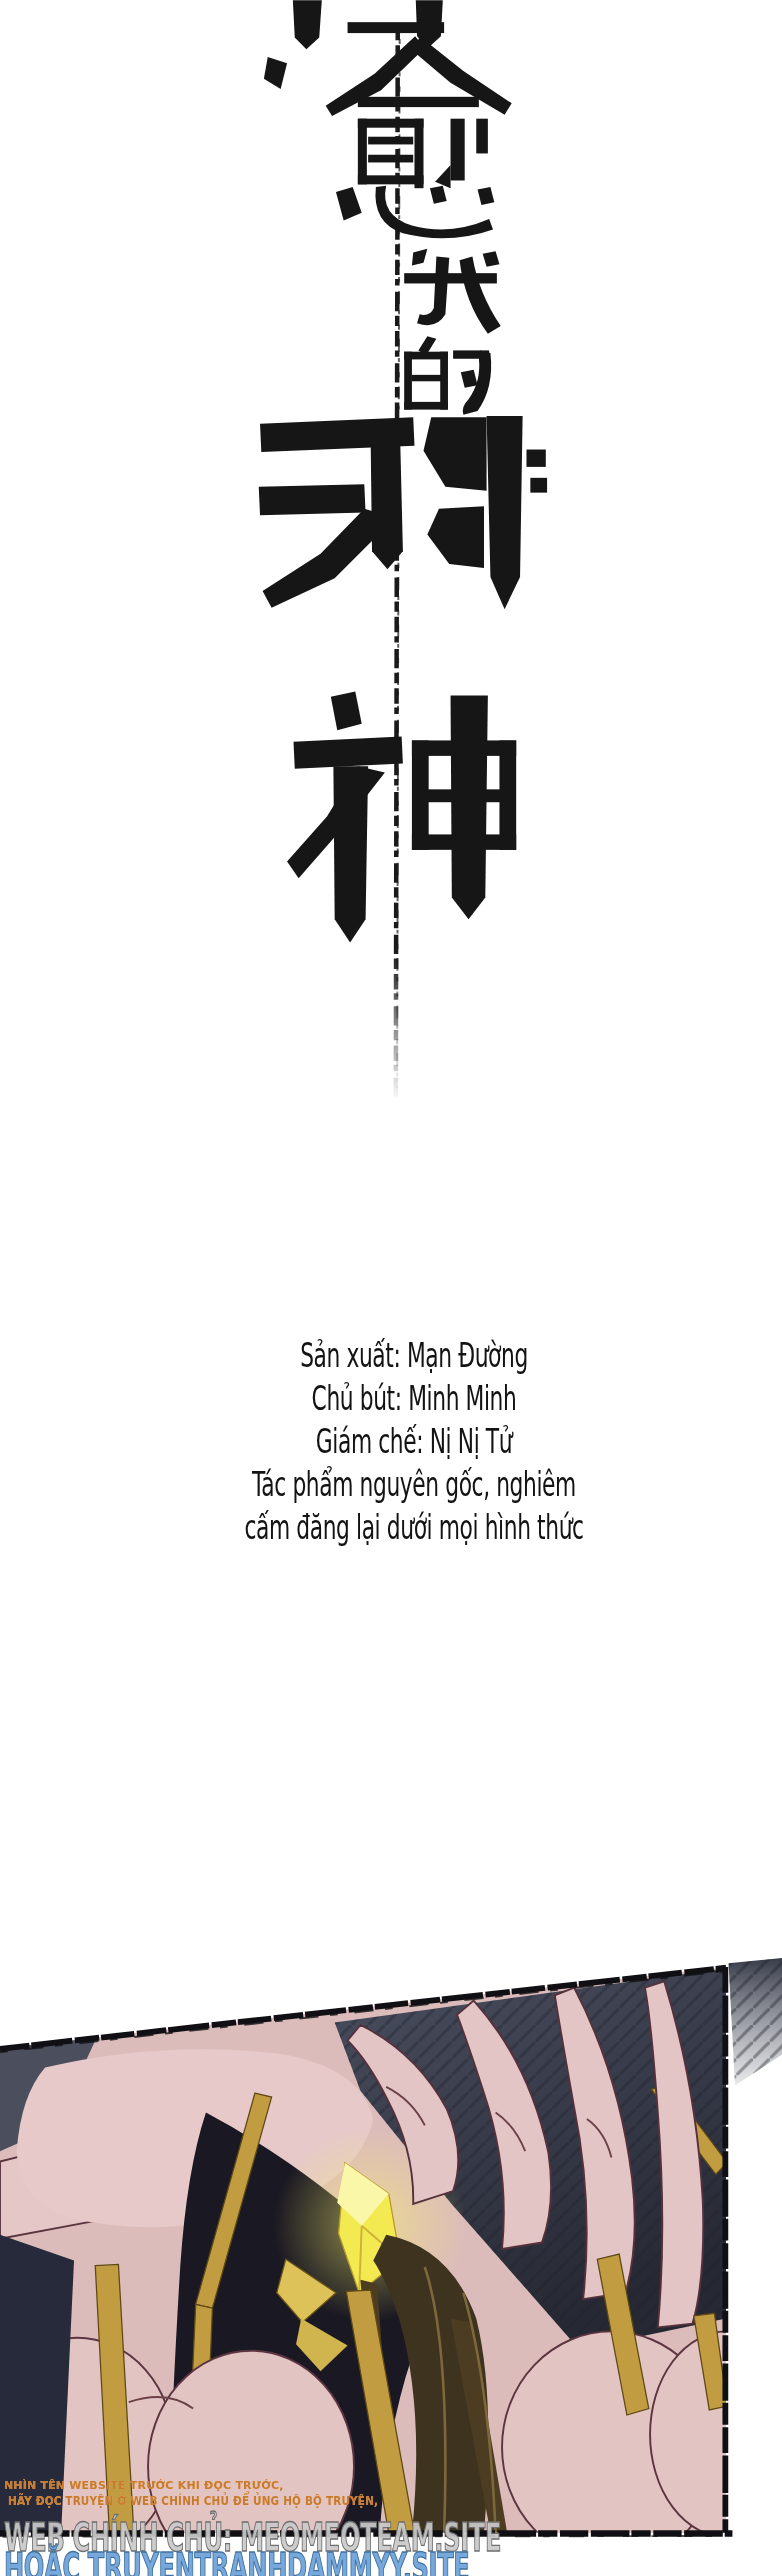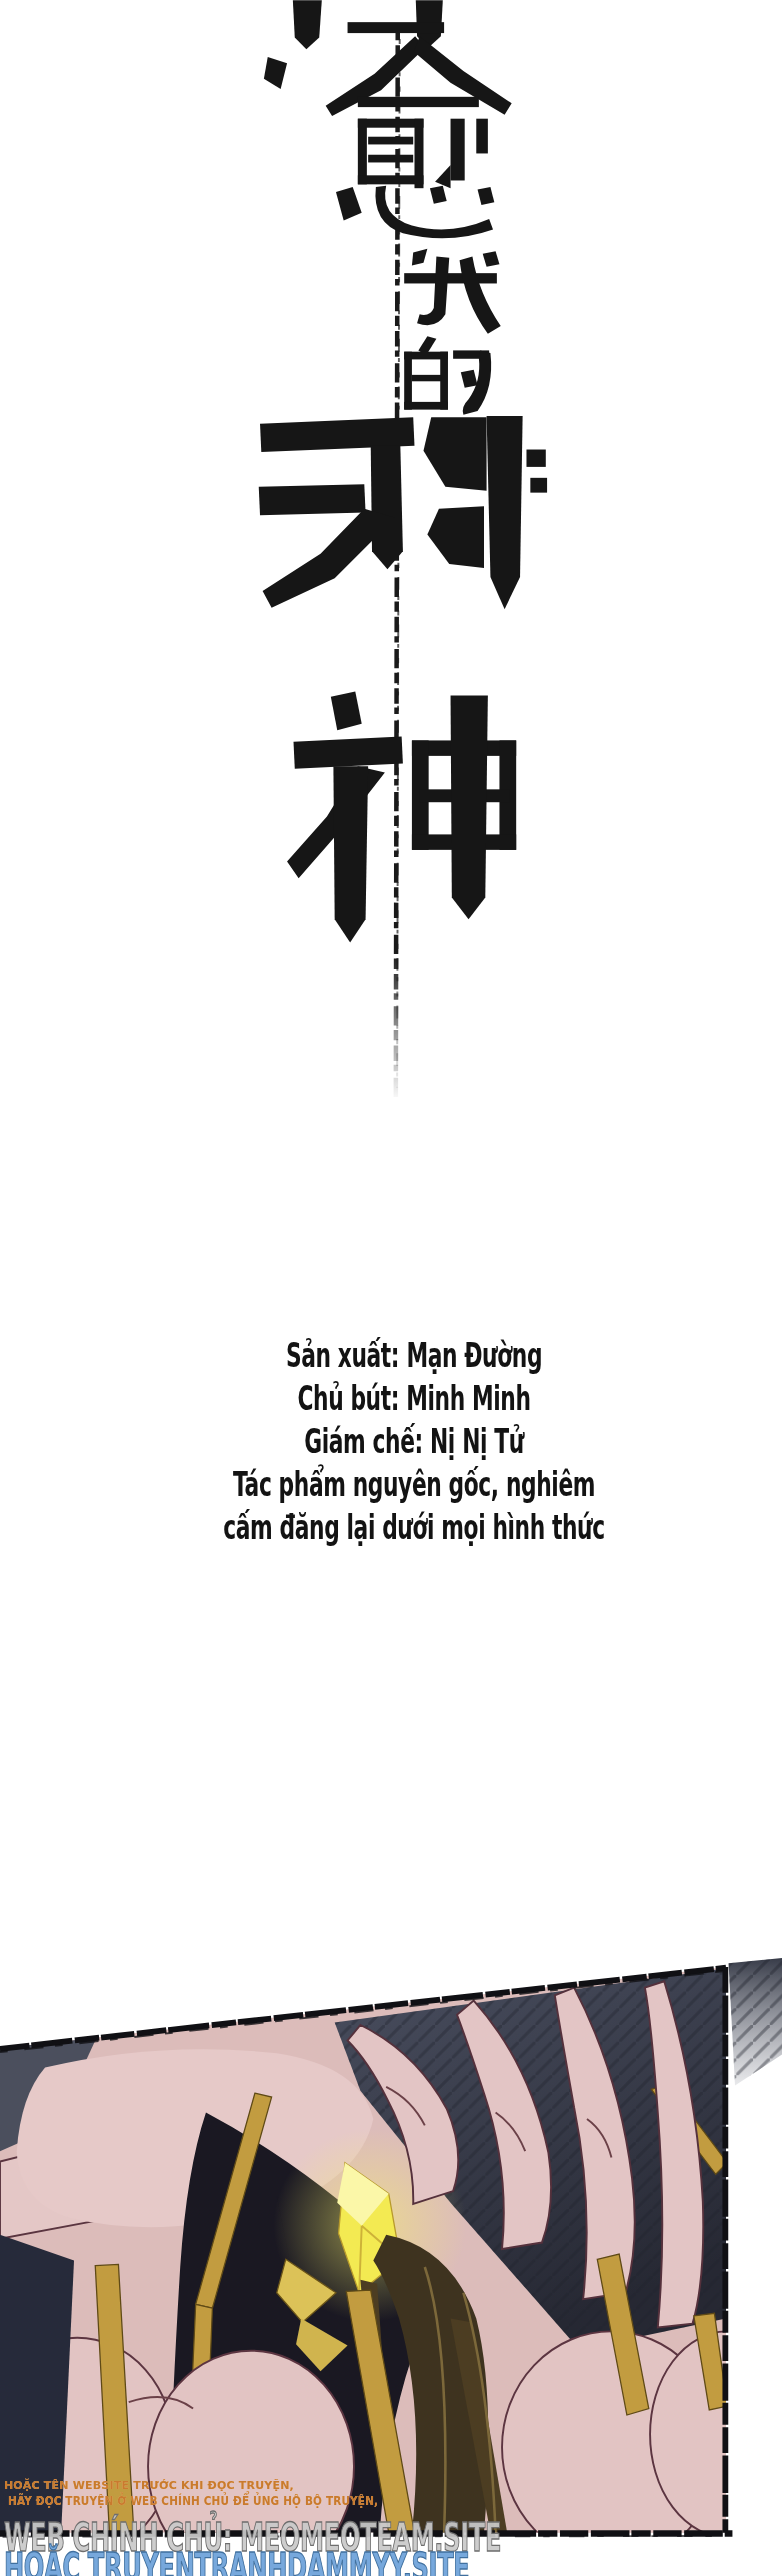--- a/index.html
+++ b/index.html
@@ -3,21 +3,21 @@
 <meta charset="utf-8">
 <style>
   html,body{margin:0;padding:0;background:#ffffff;}
   body{width:782px;height:2576px;position:relative;overflow:hidden;
        font-family:"DejaVu Sans","Liberation Sans",sans-serif;}
   
   #title-art{position:absolute;left:0;top:0;}
   .hidden-data{position:absolute;opacity:0;font-size:1.3px;pointer-events:none;left:0;top:0;}
   
   #credits{position:absolute;left:46px;top:1334px;width:736px;text-align:center;
-           color:#131313;font-weight:bold;font-size:33px;line-height:43px;letter-spacing:-0.6px;}
+           color:#131313;font-weight:normal;font-size:33px;line-height:43px;letter-spacing:-0.6px;}
   #credits .credit-line{transform:scaleX(.66);transform-origin:50% 50%;white-space:nowrap;}
   
   #panel-art{position:absolute;left:0;top:1958px;}
   
   .wm{position:absolute;white-space:nowrap;font-weight:bold;transform-origin:0 0;}
   #wm-notice-1{left:3.9px;top:2479px;font-size:11px;color:#c97a2e;
                text-shadow:0 0 0.6px #f2c586;letter-spacing:0.2px;}
   #wm-notice-2{left:8.4px;top:2494px;font-size:11.6px;color:#c97a2e;
                text-shadow:0 0 0.6px #f2c586;transform:scaleX(.9);letter-spacing:0.2px;}
   #wm-site-1{left:3.9px;top:2515px;font-size:39px;color:rgba(201,201,201,.93);
@@ -221,17 +221,17 @@
 
   <g stroke="#101014" fill="none">
     <path d="M0,141 L1128,15" stroke-width="9" stroke-dasharray="46 3 64 4 38 3 52 4"></path>
     <path d="M0,146 L1128,20" stroke-width="3" stroke-dasharray="12 26 30 18" opacity=".8"></path>
     <path d="M1127,14 L1127,893" stroke-width="9" stroke-dasharray="40 4 58 3 34 4"></path>
     <path d="M0,894 L1138,894" stroke-width="10" stroke-dasharray="44 4 60 3 30 4"></path>
     <path d="M4,899 L1130,898" stroke-width="3" stroke-dasharray="10 30 24 20" opacity=".7"></path>
   </g>
 </svg>
 
-<div class="wm" id="wm-notice-1">HOẶC TÊN WEBSITE TRƯỚC KHI ĐỌC TRUYỆN,</div>
+<div class="wm" id="wm-notice-1">NHÌN TÊN WEBSITE TRƯỚC KHI ĐỌC TRƯỚC,</div>
 <div class="wm" id="wm-notice-2">HÃY ĐỌC TRUYỆN Ở WEB CHÍNH CHỦ ĐỂ ỦNG HỘ BỘ TRUYỆN,</div>
 <div class="wm" id="wm-site-1">WEB CHÍNH CHỦ: MEOMEOTEAM.SITE</div>
 <div class="wm" id="wm-site-2">HOẶC TRUYENTRANHDAMMYY.SITE</div>
 
 
 </body></html>

